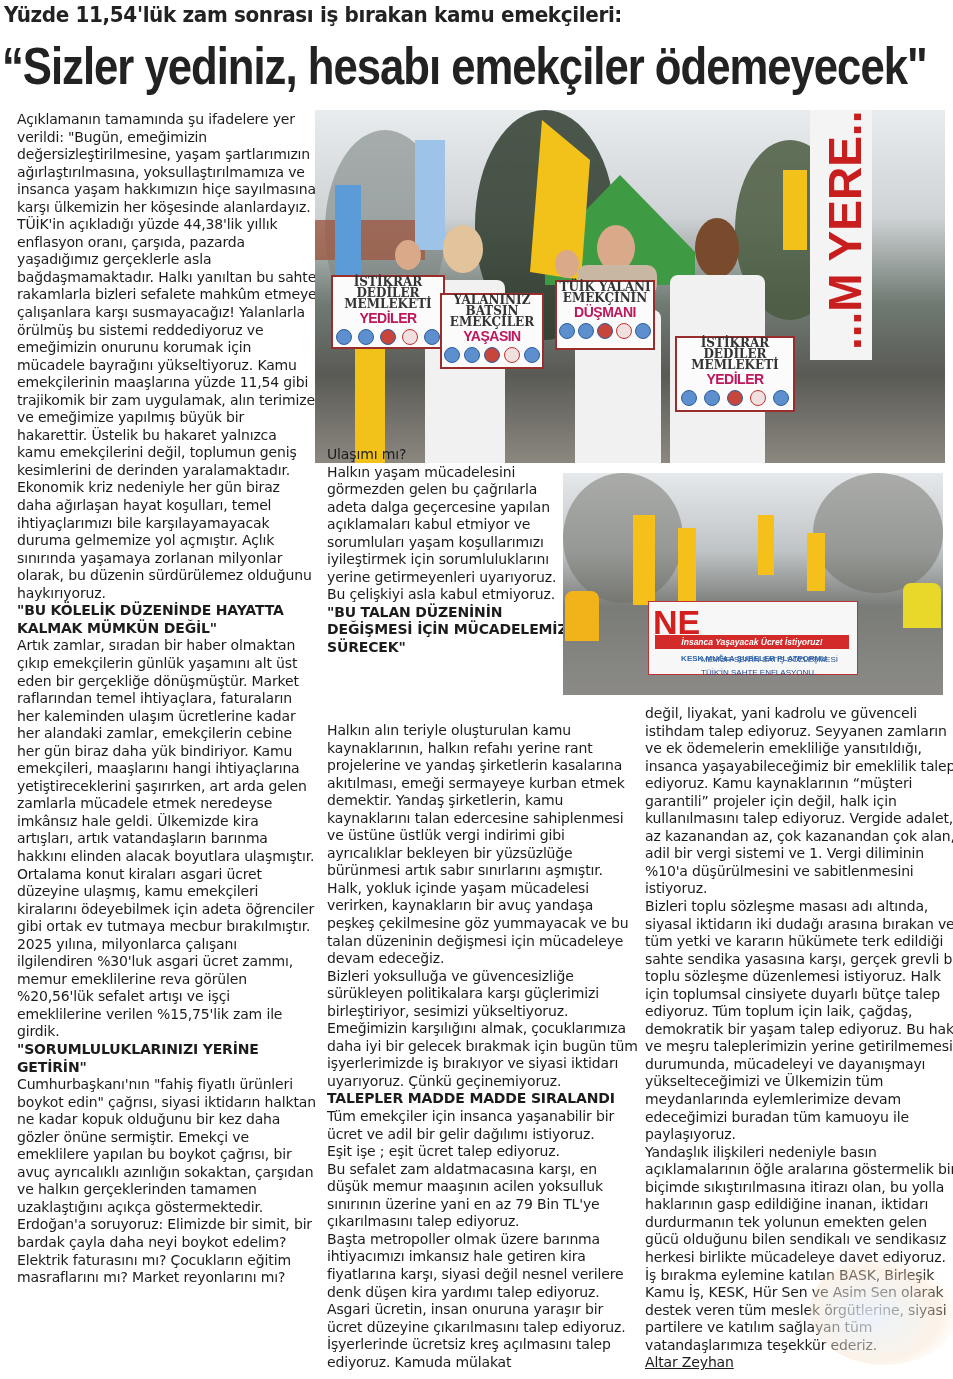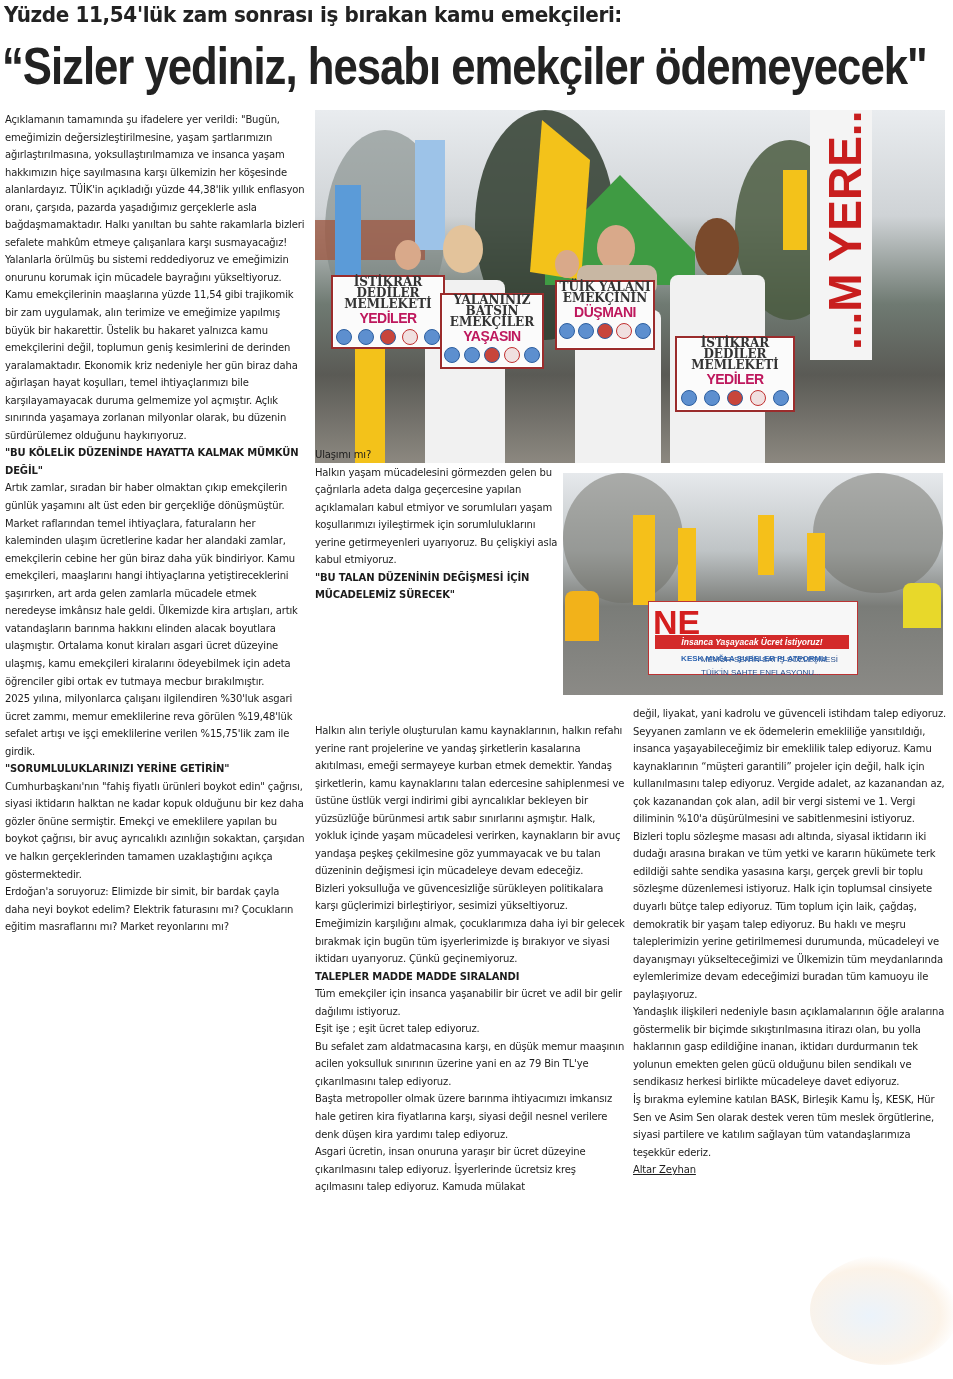--- a/index.html
+++ b/index.html
@@ -2,21 +2,21 @@
 <html><head>
 <meta charset="utf-8">
 <style>
   html, body { margin: 0; padding: 0; background: #ffffff; }
   body { width: 953px; height: 1379px; position: relative; overflow: hidden;
          font-family: "DejaVu Sans", sans-serif; color: #1c1c1c; }
   .kicker { position: absolute; left: 4px; top: 2px; font-family: "DejaVu Sans", sans-serif;
             font-weight: bold; font-size: 21.5px; letter-spacing: -0.4px; color: #222; transform: scaleX(0.93); transform-origin: left top; white-space: nowrap; }
   .headline { position: absolute; left: 2px; top: 36px; font-family: "Liberation Sans", sans-serif;
               font-weight: bold; font-size: 52px; letter-spacing: -1.2px; color: #222; transform: scaleX(0.84); transform-origin: left top; white-space: nowrap; line-height: 60px; }
-  .col { position: absolute; font-size: 10px; line-height: 17.55px; letter-spacing: -0.15px; }
+  .col { position: absolute; font-size: 14px; line-height: 17.55px; letter-spacing: -0.15px; margin-left: 12px; }
   .col p { margin: 0; }
   .col .sub { font-weight: bold; }
   .col1 { left: 5px; top: 111px; width: 300px; }
   .col2 { left: 315px; top: 446px; width: 245px; }
   .col2b { left: 315px; top: 722px; width: 312px; }
   .col3 { left: 633px; top: 705px; width: 318px; }
   .byline { font-weight: normal; text-decoration: underline; }
   .photo { position: absolute; overflow: hidden; }
   .photo1 { left: 315px; top: 110px; width: 630px; height: 353px;
             background: linear-gradient(180deg, #e9ecef 0%, #cfd3d6 30%, #6f7a72 55%, #5a5a55 75%, #8c8880 100%); }
@@ -48,21 +48,21 @@
 </head>
 <body>
 
 <div class="kicker">Yüzde 11,54'lük zam sonrası iş bırakan kamu emekçileri:</div>
 <div class="headline">“Sizler yediniz, hesabı emekçiler ödemeyecek"</div>
 
 <div class="col col1">
   <p>Açıklamanın tamamında şu ifadelere yer verildi: "Bugün, emeğimizin değersizleştirilmesine, yaşam şartlarımızın ağırlaştırılmasına, yoksullaştırılmamıza ve insanca yaşam hakkımızın hiçe sayılmasına karşı ülkemizin her köşesinde alanlardayız. TÜİK'in açıkladığı yüzde 44,38'lik yıllık enflasyon oranı, çarşıda, pazarda yaşadığımız gerçeklerle asla bağdaşmamaktadır. Halkı yanıltan bu sahte rakamlarla bizleri sefalete mahkûm etmeye çalışanlara karşı susmayacağız! Yalanlarla örülmüş bu sistemi reddediyoruz ve emeğimizin onurunu korumak için mücadele bayrağını yükseltiyoruz. Kamu emekçilerinin maaşlarına yüzde 11,54 gibi trajikomik bir zam uygulamak, alın terimize ve emeğimize yapılmış büyük bir hakarettir. Üstelik bu hakaret yalnızca kamu emekçilerini değil, toplumun geniş kesimlerini de derinden yaralamaktadır. Ekonomik kriz nedeniyle her gün biraz daha ağırlaşan hayat koşulları, temel ihtiyaçlarımızı bile karşılayamayacak duruma gelmemize yol açmıştır. Açlık sınırında yaşamaya zorlanan milyonlar olarak, bu düzenin sürdürülemez olduğunu haykırıyoruz.</p>
   <p class="sub">"BU KÖLELİK DÜZENİNDE HAYATTA KALMAK MÜMKÜN DEĞİL"</p>
   <p>Artık zamlar, sıradan bir haber olmaktan çıkıp emekçilerin günlük yaşamını alt üst eden bir gerçekliğe dönüşmüştür. Market raflarından temel ihtiyaçlara, faturaların her kaleminden ulaşım ücretlerine kadar her alandaki zamlar, emekçilerin cebine her gün biraz daha yük bindiriyor. Kamu emekçileri, maaşlarını hangi ihtiyaçlarına yetiştireceklerini şaşırırken, art arda gelen zamlarla mücadele etmek neredeyse imkânsız hale geldi. Ülkemizde kira artışları, artık vatandaşların barınma hakkını elinden alacak boyutlara ulaşmıştır. Ortalama konut kiraları asgari ücret düzeyine ulaşmış, kamu emekçileri kiralarını ödeyebilmek için adeta öğrenciler gibi ortak ev tutmaya mecbur bırakılmıştır.</p>
-  <p>2025 yılına, milyonlarca çalışanı ilgilendiren %30'luk asgari ücret zammı, memur emeklilerine reva görülen %19,48'lük sefalet artışı ve işçi emeklilerine verilen %15,75'lik zam ile girdik.</p>
+  <p>2025 yılına, milyonlarca çalışanı ilgilendiren %30'luk asgari ücret zammı, memur emeklilerine reva görülen %20,56'lük sefalet artışı ve işçi emeklilerine verilen %15,75'lik zam ile girdik.</p>
   <p class="sub">"SORUMLULUKLARINIZI YERİNE GETİRİN"</p>
   <p>Cumhurbaşkanı'nın "fahiş fiyatlı ürünleri boykot edin" çağrısı, siyasi iktidarın halktan ne kadar kopuk olduğunu bir kez daha gözler önüne sermiştir. Emekçi ve emeklilere yapılan bu boykot çağrısı, bir avuç ayrıcalıklı azınlığın sokaktan, çarşıdan ve halkın gerçeklerinden tamamen uzaklaştığını açıkça göstermektedir.</p>
   <p>Erdoğan'a soruyoruz: Elimizde bir simit, bir bardak çayla daha neyi boykot edelim? Elektrik faturasını mı? Çocukların eğitim masraflarını mı? Market reyonlarını mı?</p>
 </div>
 
 <div class="photo photo1">
   <div class="tree" style="left:10px;top:20px;width:120px;height:200px;background:#7b8682;opacity:.6"></div>
   <div class="tree" style="left:160px;top:0px;width:140px;height:230px;background:#2f3c2e"></div>
   <div class="tree" style="left:420px;top:30px;width:110px;height:180px;background:#4a5a3f"></div>
   <div style="position:absolute;left:230px;top:65px;width:150px;height:110px;background:#3f9b43;clip-path:polygon(50% 0,100% 70%,100% 100%,0 100%,0 70%);"></div>

